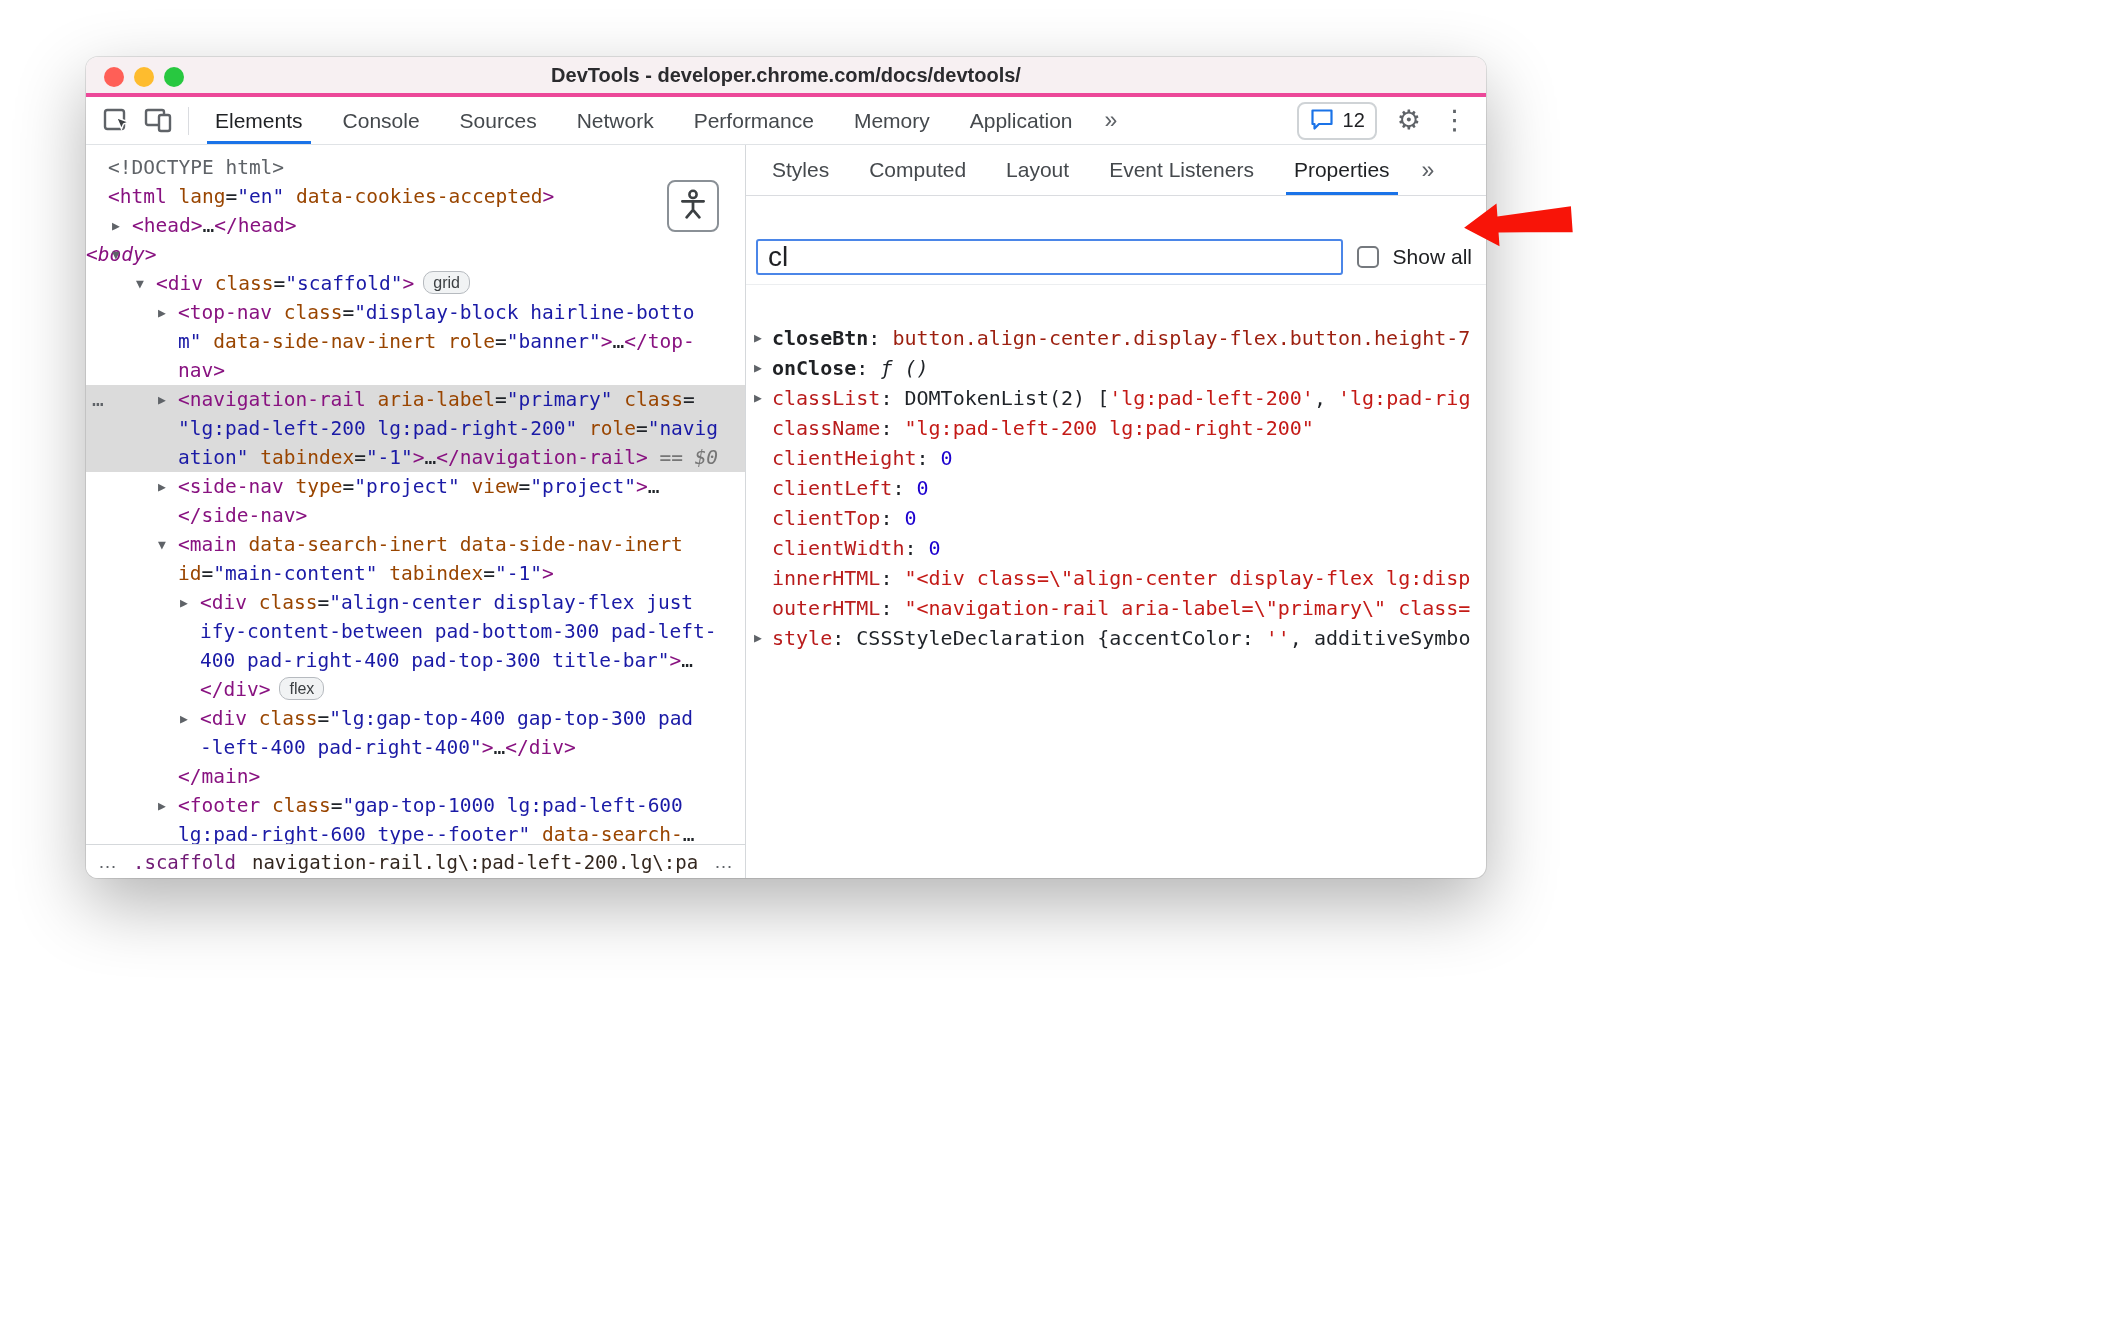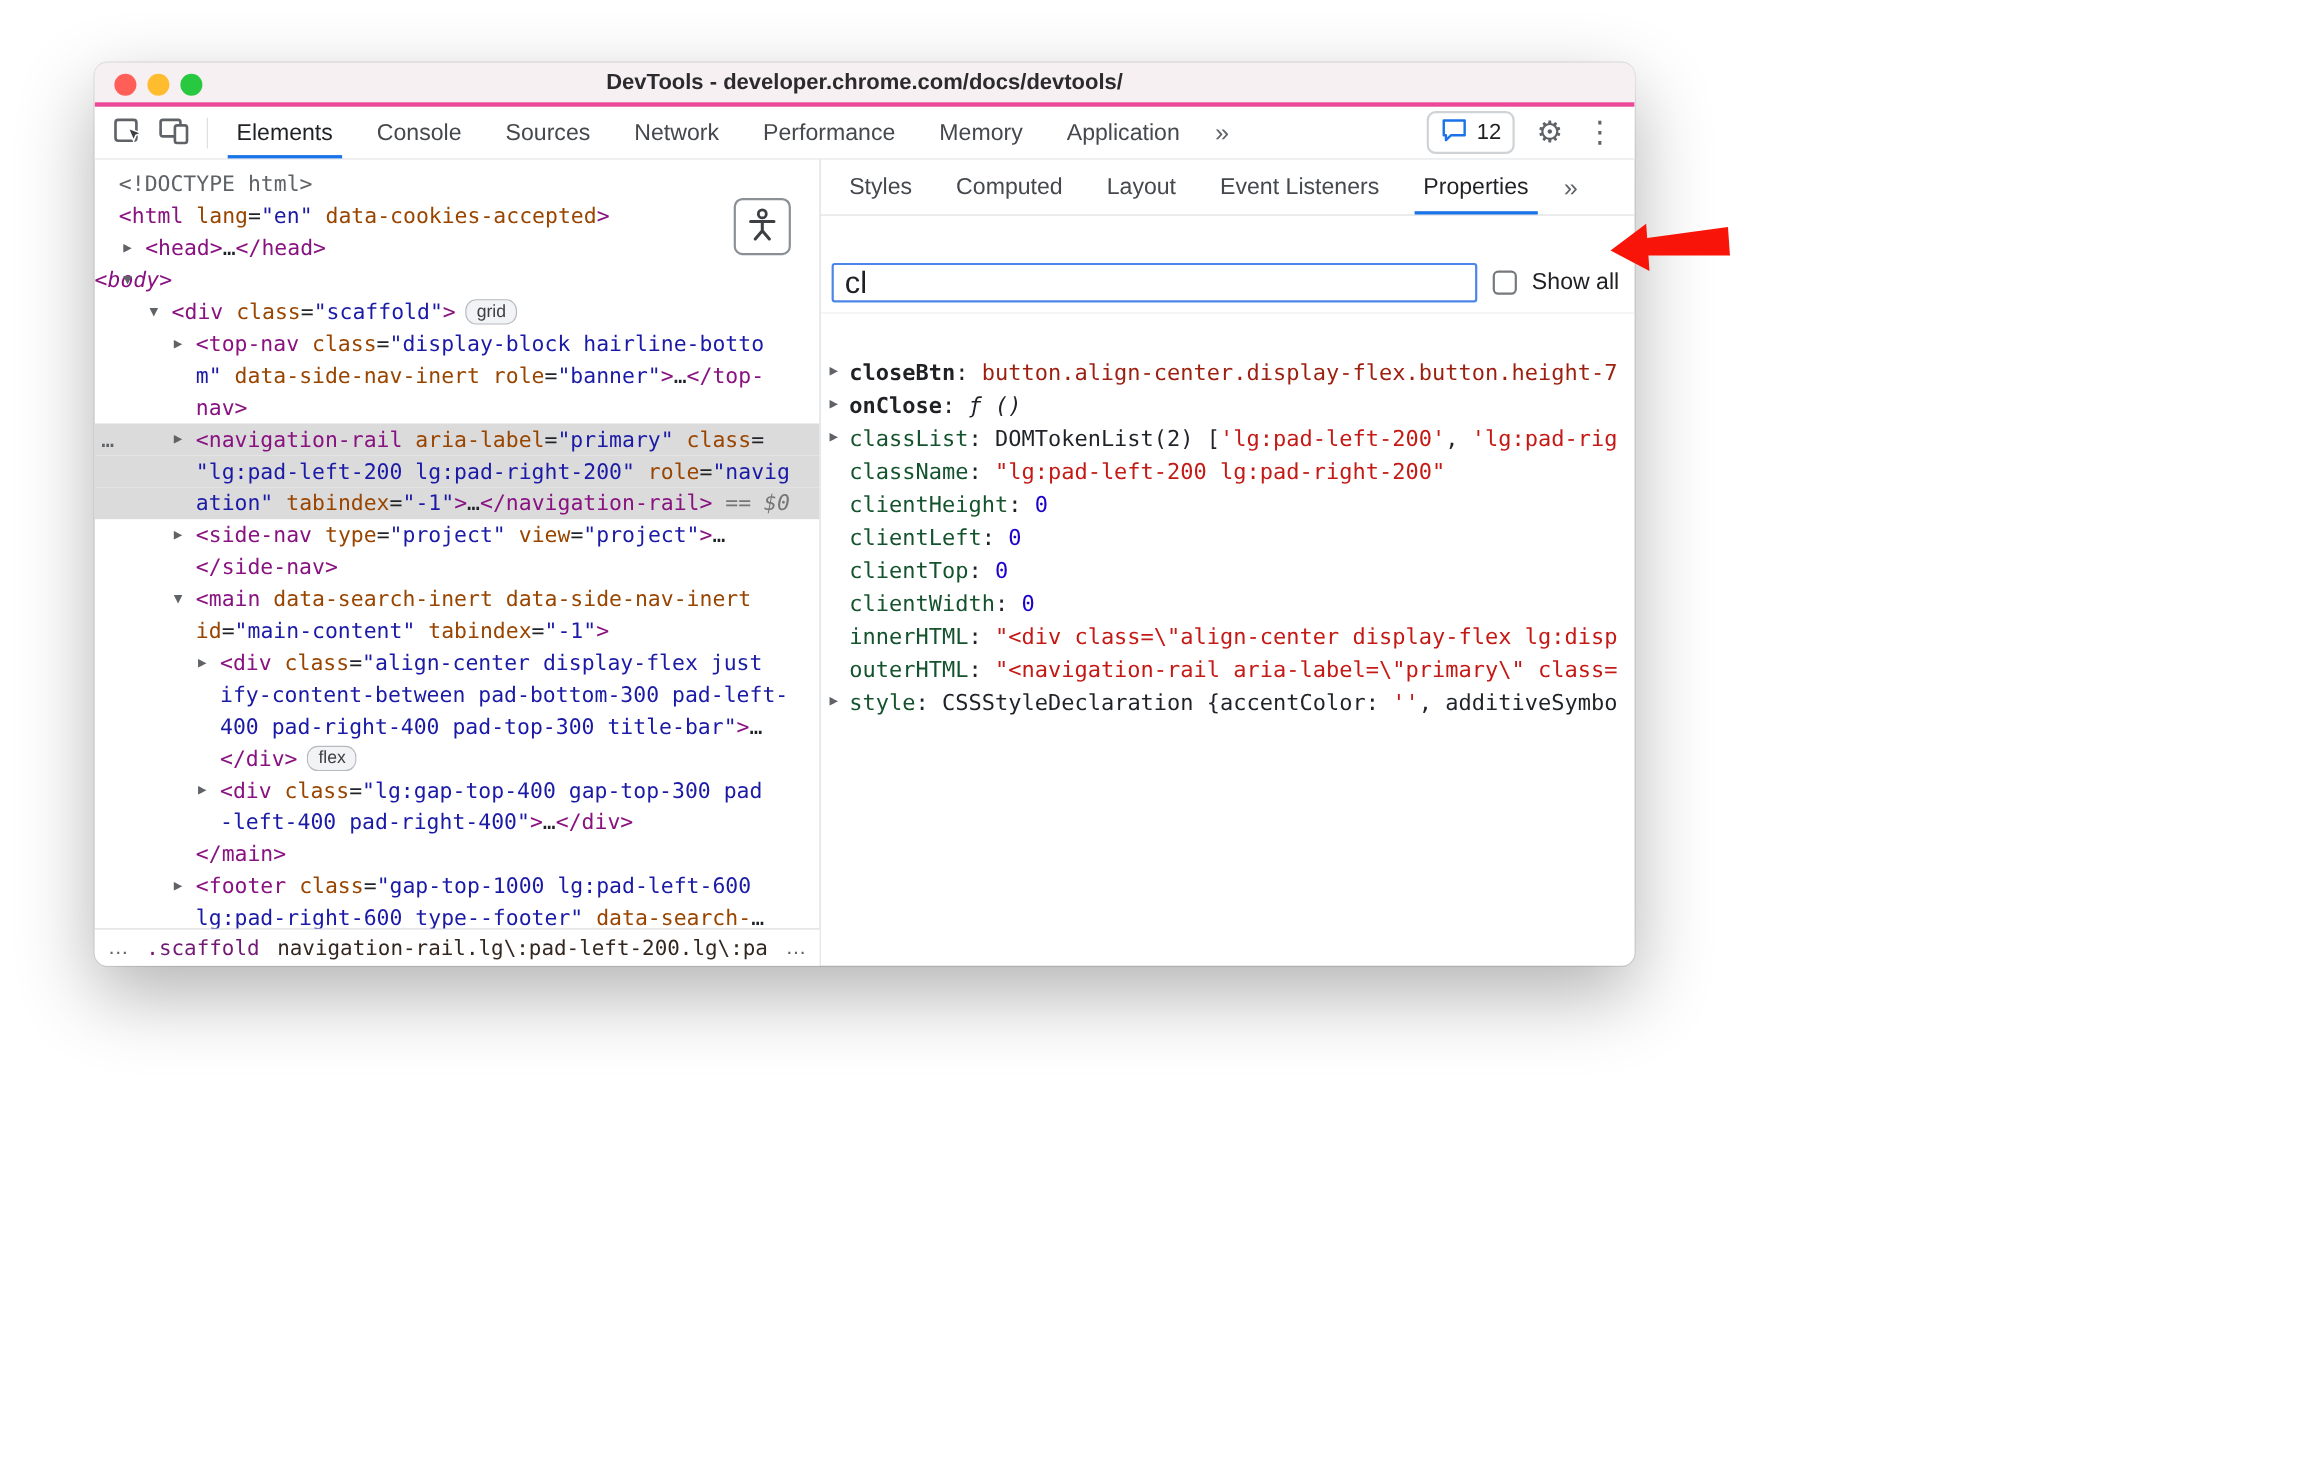--- a/index.html
+++ b/index.html
@@ -84,21 +84,21 @@
   .filter-input {
     flex:1; min-width:0; height:36px; border:2px solid #4b86e8; border-radius:3px;
     font-family:"Liberation Sans", sans-serif; font-size:28px; color:#202124; padding:0 10px; outline:none;
   }
   .checkbox { width:22px; height:22px; flex:none; border:2px solid #75797e; border-radius:5px; background:#fff; }
   .show-all { font-size:21px; color:#202124; white-space:nowrap; }
   
   .props { flex:1; overflow:hidden; padding-top:5px; font-family:"DejaVu Sans Mono", monospace; font-size:20px; line-height:30px; }
   .prow { height:30px; white-space:pre; position:relative; padding-left:26px; overflow:hidden; }
   .parrow { position:absolute; left:8px; top:0; font-size:13px; line-height:30px; color:#5f6368; }
-  .pkey { color:#14532d; }
+  .pkey { color:#b91c1c; }
   .pkey.own { color:#1f2124; font-weight:bold; }
   .pv-p { color:#1f2328; }
   .pv-str { color:#c41a16; }
   .pv-num { color:#1c00cf; }
   .pv-node { color:#9c1f0f; }
   .pv-fn { color:#1f2328; font-style:italic; }
   
   .anno-arrow { position:absolute; left:1462px; top:197px; transform:rotate(-4deg); z-index:10; }
 </style>
 </head>

